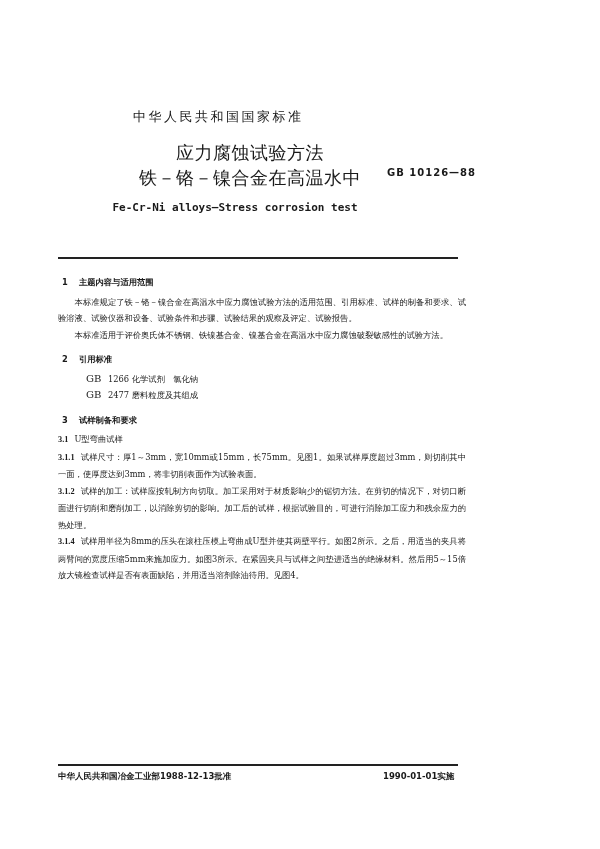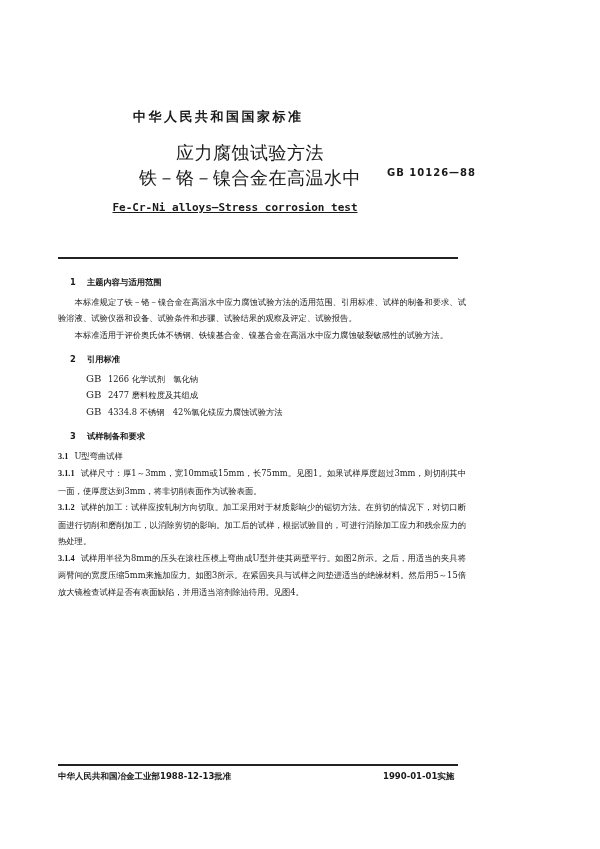--- a/index.html
+++ b/index.html
@@ -1,27 +1,27 @@
 <!DOCTYPE html>
 <html><head>
 <meta charset="utf-8">
 <style>
   html, body { margin: 0; padding: 0; }
   body {
     width: 600px; height: 849px; background: #ffffff; position: relative;
     font-family: "DejaVu Serif", "Liberation Serif", serif; color: #1a1a1a; overflow: hidden;
   }
   .abs { position: absolute; }
-  .org { left: 133px; top: 108px; font-family: "DejaVu Sans", sans-serif; font-weight: bold; font-size: 13px; letter-spacing: 2.5px; text-align: center; }
+  .org { left: 133px; top: 108px; font-family: "DejaVu Sans", sans-serif; font-weight: normal; font-size: 13px; letter-spacing: 2.5px; text-align: center; }
   .title { left: 120px; top: 140px; width: 260px; text-align: center; font-family: "DejaVu Sans", sans-serif; font-size: 18px; line-height: 25px; letter-spacing: 0.5px; }
   .code { left: 387px; top: 167px; font-family: "DejaVu Sans", sans-serif; font-weight: bold; font-size: 10px; letter-spacing: 1px; }
-  .en { left: 70px; top: 200px; width: 330px; text-align: center; font-family: "DejaVu Sans Mono", monospace; font-weight: bold; font-size: 11px; line-height: 15px; text-decoration: underline; }
+  .en { left: 70px; top: 200px; width: 330px; text-align: center; font-family: "DejaVu Sans Mono", monospace; font-weight: bold; font-size: 11px; line-height: 15px; }
   .rule { left: 58px; width: 400px; height: 2px; background: #222; }
   .doc { left: 58px; top: 274px; width: 408px; font-size: 8.3px; line-height: 16.5px; }
-  .h1 { font-family: "DejaVu Sans", sans-serif; font-weight: bold; margin: 0 0 3px 12px; }
+  .h1 { font-family: "DejaVu Sans", sans-serif; font-weight: bold; margin: 0 0 3px 4px; }
   .h1 .num { display: inline-block; width: 14px; }
   .p { text-indent: 2em; margin: 0; text-align: justify; }
   .sec { margin-bottom: 8px; }
   .ref { padding-left: 28px; }
   .ref .gb { font-size: 10px; margin-right: 4px; }
   .clause-num { font-family: Liberation Serif, serif; font-weight: bold; margin-right: 6px; }
   .cl { margin: 0; text-align: justify; }
   .footer-l { left: 58px; top: 771px; font-family: "DejaVu Sans", sans-serif; font-weight: bold; font-size: 8.5px; }
   .footer-r { left: 383px; top: 771px; font-family: "DejaVu Sans", sans-serif; font-weight: bold; font-size: 8.5px; }
 </style>
@@ -60,24 +60,20 @@
       <span>引用标准</span>
     </div>
     <div class="ref">
       <span class="gb">GB</span>
       <span>1266 化学试剂　氯化钠</span>
     </div>
     <div class="ref">
       <span class="gb">GB</span>
       <span>2477 磨料粒度及其组成</span>
     </div>
-    <div class="ref">
-      <span class="gb">GB</span>
-      <span>4334.8 不锈钢　42%氯化镁应力腐蚀试验方法</span>
-    </div>
   </div>
 
   <div class="sec">
     <div class="h1">
       <span class="num">3</span>
       <span>试样制备和要求</span>
     </div>
     <p class="cl">
       <span class="clause-num">3.1</span><span>U型弯曲试样</span>
     </p>

